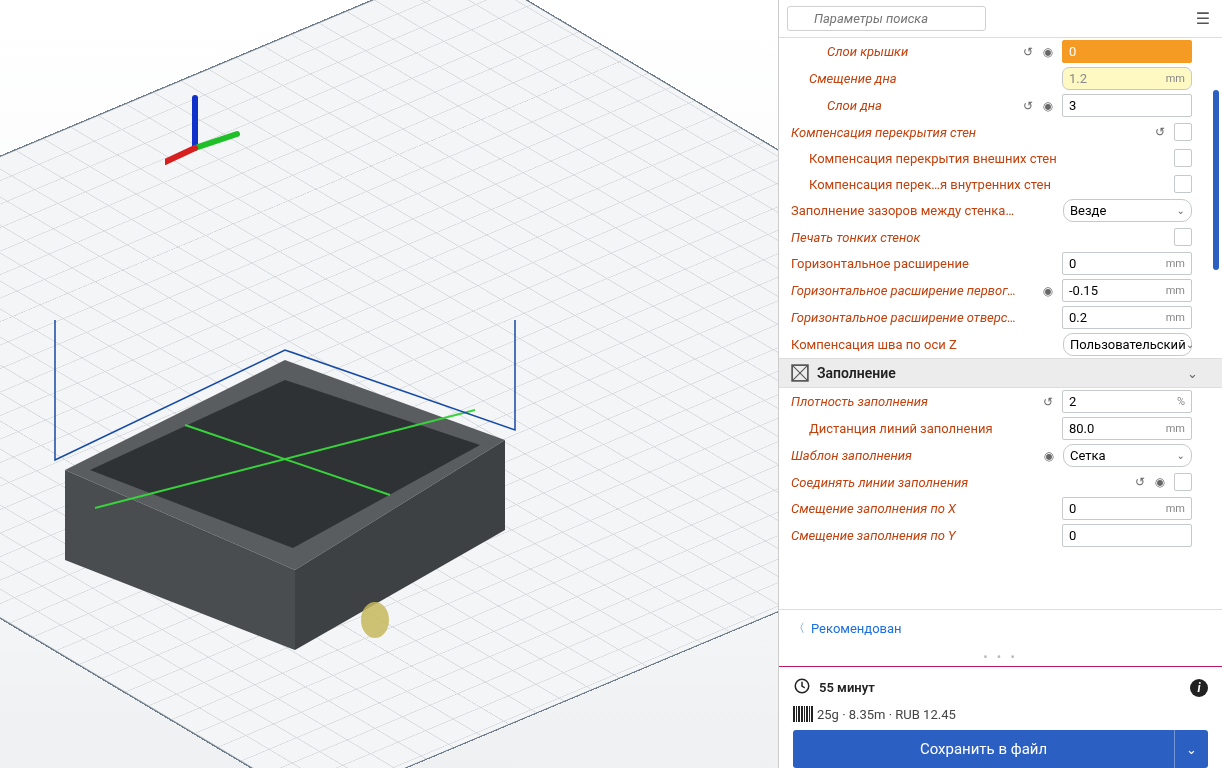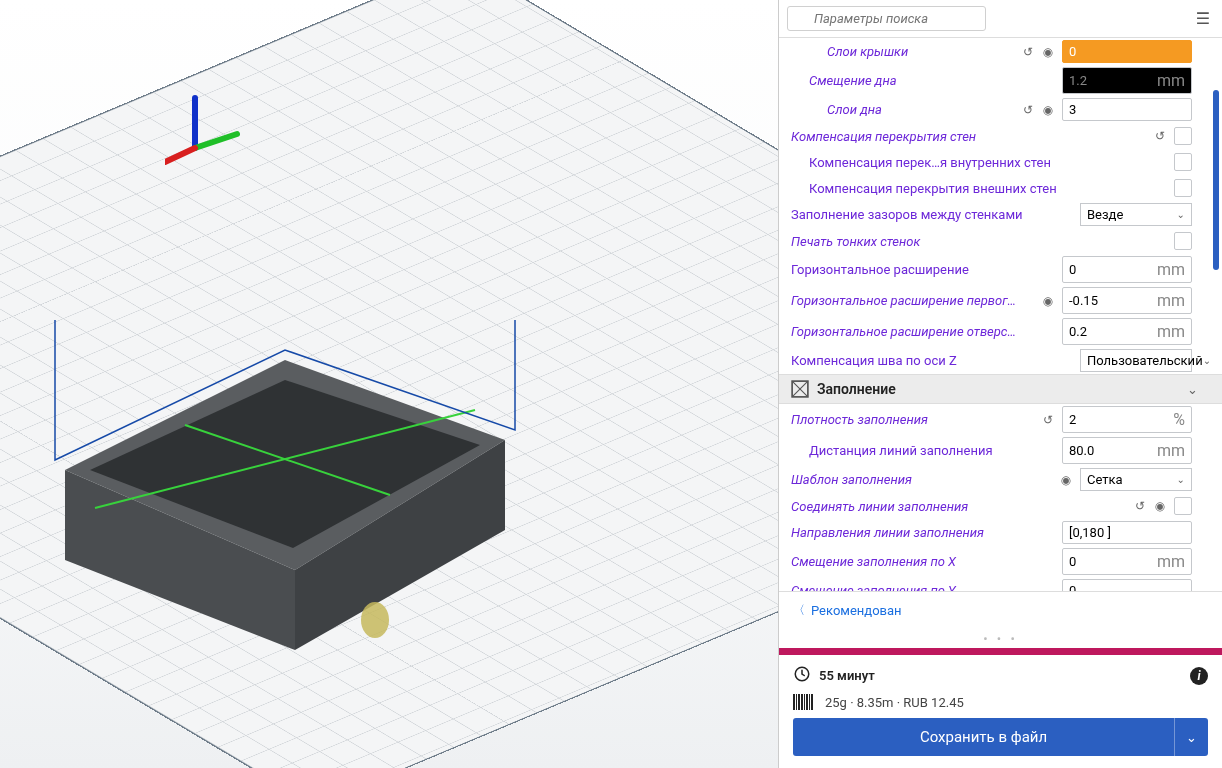--- a/index.html
+++ b/index.html
@@ -16,51 +16,51 @@
 
   .panel { width: 444px; display: flex; flex-direction: column; border-left: 1px solid #ccc; background: #fff; position: relative; }
   .searchbar { display: flex; align-items: center; padding: 6px 8px; border-bottom: 1px solid #ddd; }
   .search-input { flex: 1; border: 1px solid #d0d0d0; border-radius: 3px; padding: 4px 6px 4px 26px; font-style: italic; color: #888; background: #fff; position: relative; }
   .search-wrap { flex: 1; position: relative; }
   .search-wrap .mag { position: absolute; left: 7px; top: 50%; transform: translateY(-50%); color: #9aa0a6; font-size: 14px; }
   .menu-burger { margin-left: 10px; color: #555; cursor: pointer; font-size: 16px; padding: 0 4px; }
 
   .settings { flex: 1; overflow-y: auto; scrollbar-width: none; }
   .row { display: flex; align-items: center; padding: 2px 30px 2px 12px; min-height: 26px; }
-  .row .label { flex: 1; font-style: italic; color: #6d28d9; white-space: nowrap; overflow: hidden; text-overflow: ellipsis; }
+  .row .label { flex: 1; font-style: italic; color: #c2410c; white-space: nowrap; overflow: hidden; text-overflow: ellipsis; }
   .row .label.normal { font-style: normal; }
   .row .label.indent1 { padding-left: 18px; }
   .row .label.indent2 { padding-left: 36px; }
   .icn { width: 16px; height: 16px; margin-left: 4px; display: inline-flex; align-items: center; justify-content: center; color: #666; font-size: 12px; cursor: pointer; }
   .inputbox { width: 130px; border: 1px solid #c5c8cc; border-radius: 2px; padding: 3px 6px; display: flex; align-items: center; background: #fff; margin-left: 6px; }
   .inputbox.orange { background: #f59a22; color: #fff; border-color: #f59a22; }
-  .inputbox.disabled { background: #000000; color: #888; }
+  .inputbox.disabled { background: #fef9c3; color: #888; border-radius: 7px; }
   .inputbox input { border: none; background: transparent; width: 100%; outline: none; color: inherit; font-size: 13px; }
-  .inputbox .unit { color: #888; margin-left: 4px; font-size: 16px; }
+  .inputbox .unit { color: #888; margin-left: 4px; font-size: 11px; }
   .checkbox { width: 18px; height: 18px; border: 1px solid #c5c8cc; border-radius: 2px; margin-left: 6px; background: #fff; cursor: pointer; }
-  .selectbox { width: 112px; border: 1px solid #c5c8cc; border-radius: 0; padding: 3px 6px; display: flex; align-items: center; justify-content: space-between; background: #fff; margin-left: 6px; cursor: pointer; }
+  .selectbox { width: 129px; border: 1px solid #c5c8cc; border-radius: 10px; padding: 3px 6px; display: flex; align-items: center; justify-content: space-between; background: #fff; margin-left: 6px; cursor: pointer; }
   .selectbox .chev { color: #666; font-size: 10px; }
   .spacer-icons { width: 40px; display: flex; justify-content: flex-end; align-items: center; }
 
   .section-header { display: flex; align-items: center; padding: 5px 24px 5px 12px; background: #ececec; border-top: 1px solid #ddd; border-bottom: 1px solid #ddd; cursor: pointer; }
   .section-header .sec-icon { width: 18px; height: 18px; margin-right: 8px; display: flex; align-items: center; justify-content: center; }
   .section-header .sec-title { flex: 1; font-weight: 600; color: #222; font-size: 14px; }
   .section-header .chev { color: #666; }
 
   .sidetrack { position: absolute; right: 3px; top: 90px; width: 6px; height: 180px; background: #2b5fc1; border-radius: 3px; }
 
   .recommended { display: flex; align-items: center; padding: 10px 14px; border-top: 1px solid #ddd; color: #1b6fe0; cursor: pointer; gap: 6px; font-size: 14px; }
   .recommended .arrow { font-size: 12px; }
 
   .drag-handle { text-align: center; color: #bbb; padding: 2px 0; letter-spacing: 3px; cursor: row-resize; user-select:none; }
 
-  .bottom-card { border-top: 7px solid #be185d; padding: 10px 14px 12px; display: flex; flex-direction: column; gap: 8px; }
+  .bottom-card { border-top: 1px solid #be185d; padding: 10px 14px 0; display: flex; flex-direction: column; gap: 8px; }
   .time-row { display: flex; align-items: center; gap: 8px; font-weight: 600; font-size: 15px; color: #222; }
   .time-row .info { margin-left: auto; width: 18px; height: 18px; border-radius: 50%; background: #222; color: #fff; display:flex;align-items:center;justify-content:center;font-size:12px;font-weight:700;font-style:italic; }
-  .mass-row { display: flex; align-items: center; gap: 12px; color: #444; font-size: 13px; }
+  .mass-row { display: flex; align-items: center; gap: 4px; color: #444; font-size: 13px; }
   .barcode { display: inline-flex; gap: 1px; }
   .barcode span { width: 2px; height: 16px; background: #222; }
   .barcode span.thin { width: 1px; }
   .save-row { display: flex; }
   .save-btn { flex: 1; background: #2b5fc1; color: #fff; border: none; padding: 10px 0; font-size: 15px; cursor: pointer; border-top-left-radius: 3px; border-bottom-left-radius: 3px; }
   .save-chev { width: 34px; background: #2b5fc1; color: #fff; display: flex; align-items: center; justify-content: center; cursor: pointer; border-left: 1px solid rgba(255,255,255,.35); border-top-right-radius: 3px; border-bottom-right-radius: 3px; }
 </style>
 </head>
 <body>
 
@@ -140,27 +140,27 @@
 
     <div class="row">
       <span class="label">Компенсация перекрытия стен</span>
       <span class="spacer-icons">
           <span class="icn">↺</span>
         </span>
       <div class="checkbox"></div>
     </div>
 
     <div class="row">
+      <span class="label normal indent1">Компенсация перекрытия внешних стен</span>
+      <span class="spacer-icons"></span>
+      <div class="checkbox"></div>
+    </div>
+
+    <div class="row">
       <span class="label normal indent1">Компенсация перек…я внутренних стен</span>
-      <span class="spacer-icons"></span>
-      <div class="checkbox"></div>
-    </div>
-
-    <div class="row">
-      <span class="label normal indent1">Компенсация перекрытия внешних стен</span>
       <span class="spacer-icons"></span>
       <div class="checkbox"></div>
     </div>
 
     <div class="row">
       <span class="label normal">Заполнение зазоров между стенками</span>
       <span class="spacer-icons"></span>
       <div class="selectbox">
           <span>Везде</span>
           <span class="chev">⌄</span>
@@ -256,27 +256,20 @@
 
     <div class="row">
       <span class="label">Соединять линии заполнения</span>
       <span class="spacer-icons">
           <span class="icn">↺</span>
           <span class="icn">◉</span>
         </span>
       <div class="checkbox"></div>
     </div>
 
-    <div class="row">
-      <span class="label">Направления линии заполнения</span>
-      <span class="spacer-icons"></span>
-      <div class="inputbox">
-          <input value="[0,180 ]" style="">
-        </div>
-    </div>
 
     <div class="row">
       <span class="label">Смещение заполнения по X</span>
       <span class="spacer-icons"></span>
       <div class="inputbox">
           <input value="0" style="">
           <span class="unit">mm</span>
         </div>
     </div>
 

